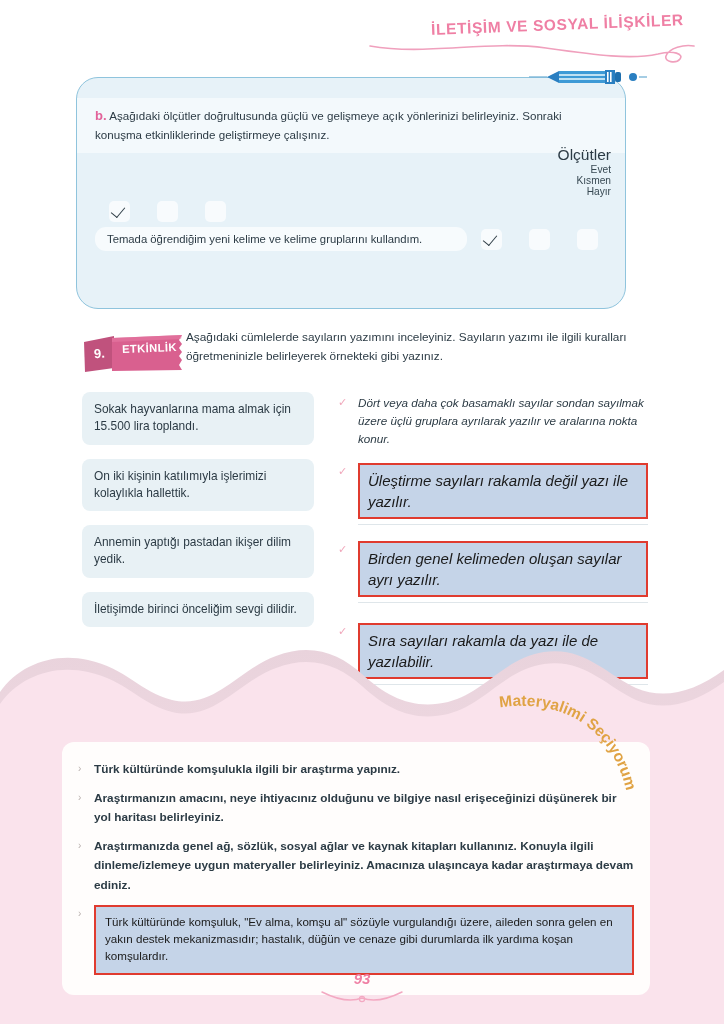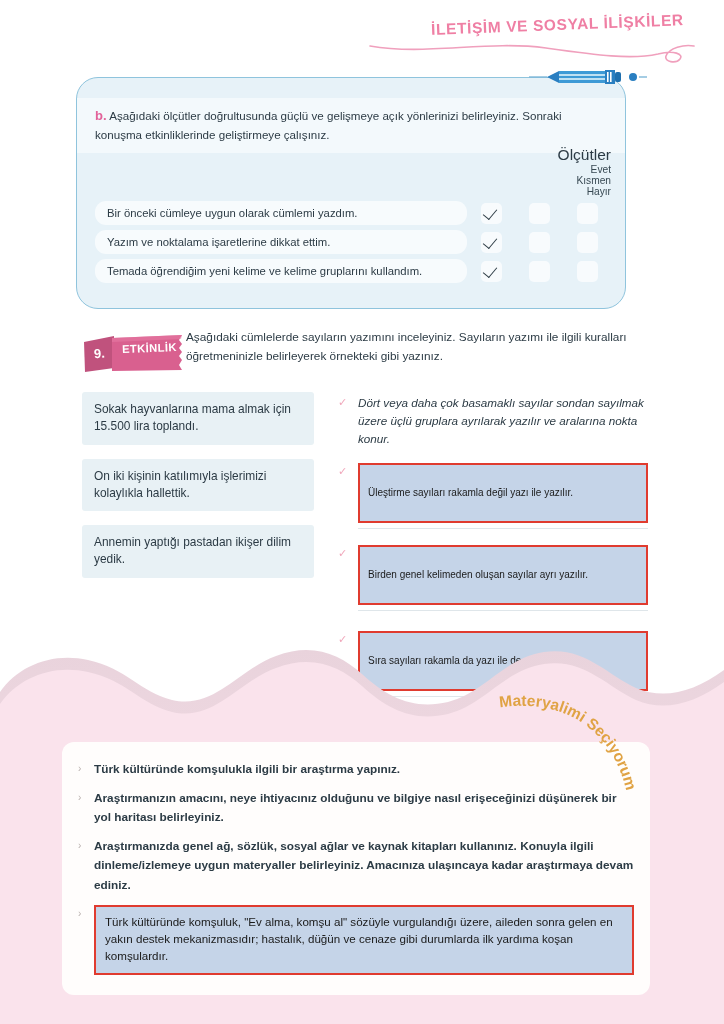--- a/index.html
+++ b/index.html
@@ -179,21 +179,21 @@
     top: 392px;
     width: 566px;
     display: flex;
     gap: 24px;
   }
   .col-left { width: 232px; }
   .col-right { flex: 1; padding-top: 2px; }
 
   .sent-box {
     background: #e8f1f5;
-    border-radius: 3px;
+    border-radius: 8px;
     padding: 9px 12px;
     margin-bottom: 14px;
     font-size: 11.9px;
     line-height: 1.45;
     color: #2c3b45;
   }
 
   .rule {
     display: flex;
     align-items: flex-start;
@@ -211,24 +211,25 @@
   .rule-body { flex: 1; padding-left: 6px; }
   .rule-example {
     font-style: italic;
     font-size: 11.7px;
     line-height: 1.52;
     color: #2c3b45;
   }
   .rule-answer {
     background: #c5d4e8;
     border: 2.2px solid #e03b2f;
-    font-size: 10px;
+    font-size: 15px;
     color: #1a1a1a;
-    padding: 21px 8px;
+    padding: 5px 8px;
     line-height: 1.4;
+    font-style: italic;
   }
   .rule-line {
     position: absolute;
     left: 20px; right: 0;
     bottom: -6px;
     height: 1px;
     background: #dfe6ea;
   }
 
   
@@ -347,45 +348,32 @@
 
   <div class="table-wrap">
     <div class="table-head">
       <div class="title">Ölçütler</div>
       <div class="col-label">Evet</div>
       <div class="col-label">Kısmen</div>
       <div class="col-label">Hayır</div>
     </div>
 
     <div class="crit-row">
-      <div class="crit-text">Bir önceki cümleye uygun olarak cümlemi yazdım.</div>
       <div class="cbox checked">
           <i></i>
         </div>
       <div class="cbox">
           <i></i>
         </div>
       <div class="cbox">
           <i></i>
         </div>
     </div>
 
 
-    <div class="crit-row">
-      <div class="crit-text">Yazım ve noktalama işaretlerine dikkat ettim.</div>
-      <div class="cbox checked">
-          <i></i>
-        </div>
-      <div class="cbox">
-          <i></i>
-        </div>
-      <div class="cbox">
-          <i></i>
-        </div>
-    </div>
 
     <div class="crit-row">
       <div class="crit-text">Temada öğrendiğim yeni kelime ve kelime gruplarını kullandım.</div>
       <div class="cbox checked">
           <i></i>
         </div>
       <div class="cbox">
           <i></i>
         </div>
       <div class="cbox">
@@ -405,20 +393,21 @@
   <div class="etk-word">ETKİNLİK</div>
   <div class="activity-text">Aşağıdaki cümlelerde sayıların yazımını inceleyiniz. Sayıların yazımı ile ilgili kuralları öğretmeninizle belirleyerek örnekteki gibi yazınız.</div>
 </div>
 
 <div class="cols">
 
   <div class="col-left">
     <div class="sent-box">Sokak hayvanlarına mama almak için 15.500 lira toplandı.</div>
     <div class="sent-box">On iki kişinin katılımıyla işlerimizi kolaylıkla hallettik.</div>
     <div class="sent-box">Annemin yaptığı pastadan ikişer dilim yedik.</div>
+    <div class="sent-box">İletişimde birinci önceliğim sevgi dilidir.</div>
   </div>
 
   <div class="col-right">
 
     <div class="rule">
       <div class="rule-check">✓</div>
       <div class="rule-body">
         <div class="rule-example">Dört veya daha çok basamaklı sayılar sondan sayılmak üzere üçlü gruplara ayrılarak yazılır ve aralarına nokta konur.</div>
       </div>
     </div>
@@ -495,14 +484,21 @@
       </div>
 
       <div class="final-answer">
         <div class="bchev">›</div>
         <div class="final-box">Türk kültüründe komşuluk, "Ev alma, komşu al" sözüyle vurgulandığı üzere, aileden sonra gelen en yakın destek mekanizmasıdır; hastalık, düğün ve cenaze gibi durumlarda ilk yardıma koşan komşulardır.</div>
       </div>
 
     </div>
   </div>
 
+  <div class="page-num">
+    <svg width="724" height="44" viewBox="0 0 724 44">
+      <path d="M322 26 C338 34, 352 36, 362 32 C372 36, 386 34, 402 26" fill="none" stroke="#f3a9c2" stroke-width="1.5" stroke-linecap="round"></path>
+      <circle cx="362" cy="33" r="2.6" fill="none" stroke="#f3a9c2" stroke-width="1.2"></circle>
+    </svg>
+    <div class="page-num-text">93</div>
+  </div>
 
 </div>
 
 </body></html>

